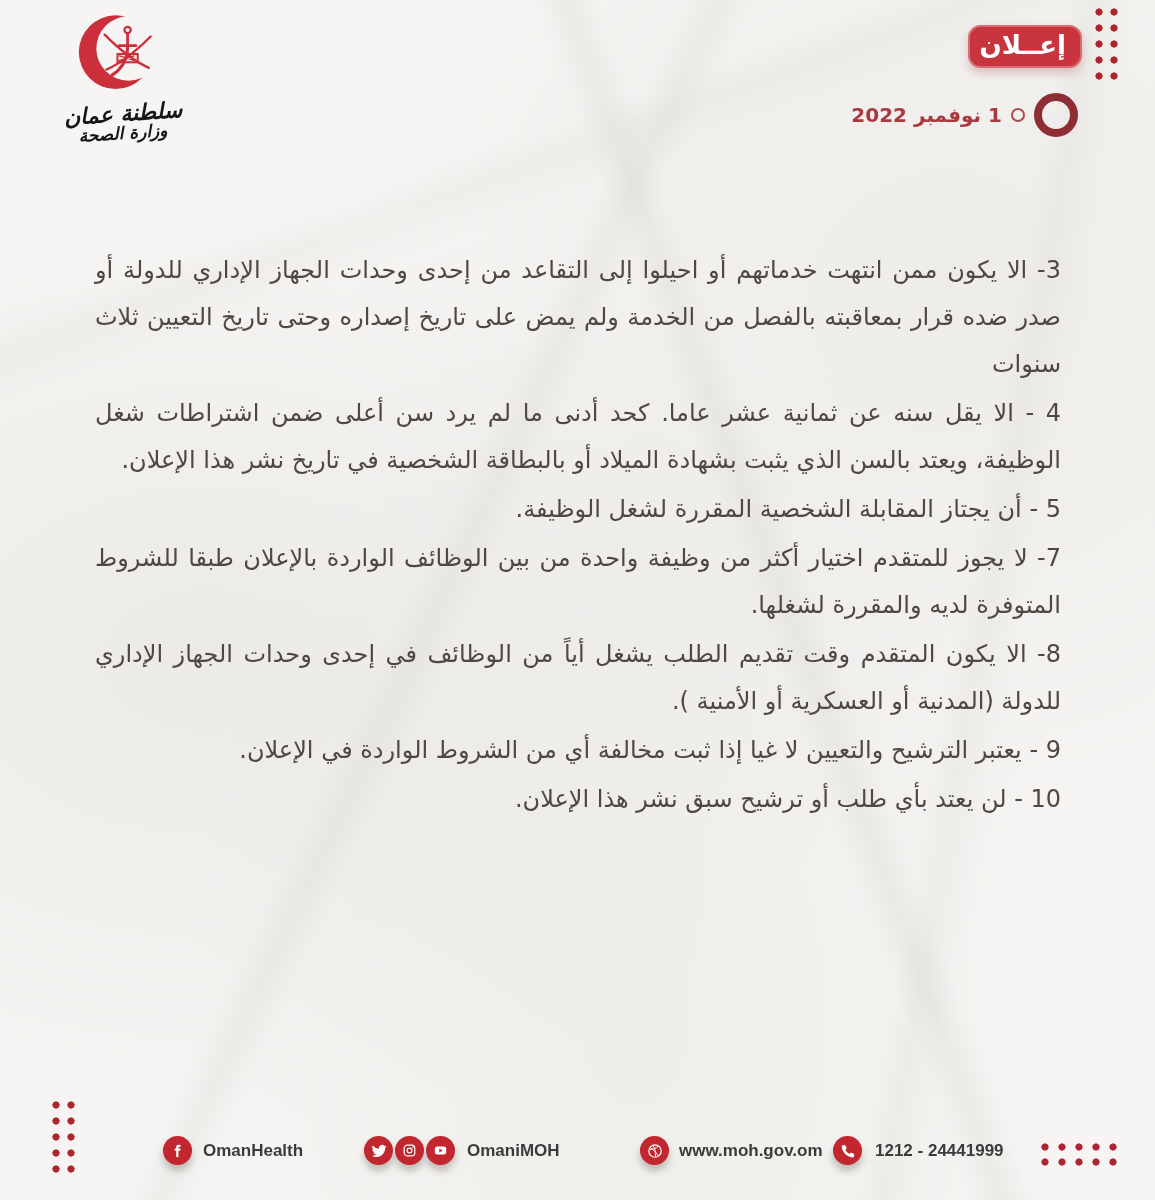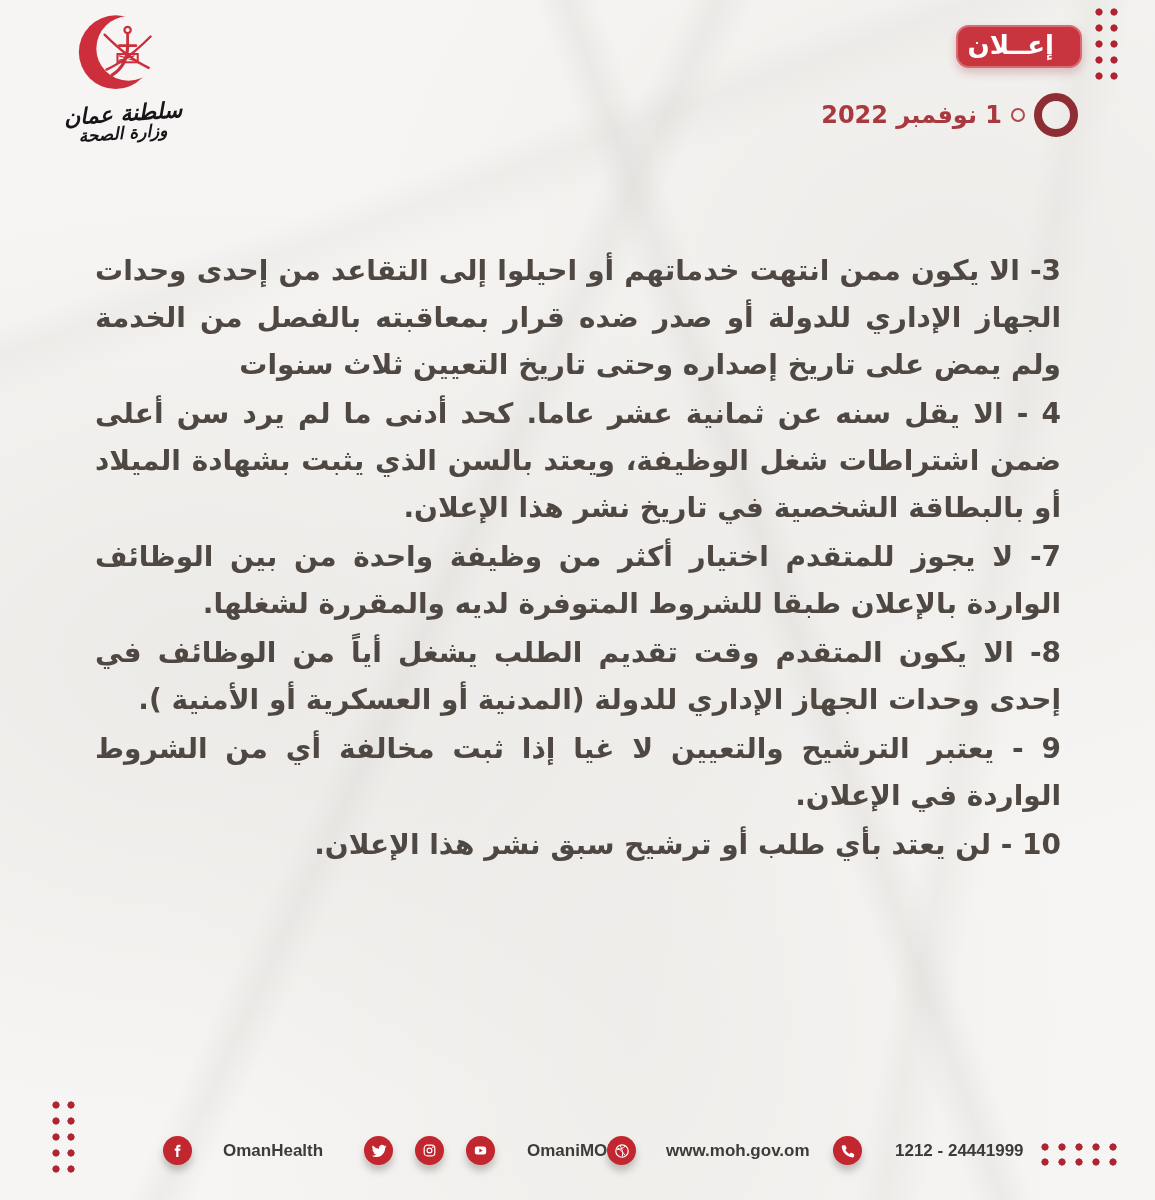--- a/index.html
+++ b/index.html
@@ -37,21 +37,21 @@
     font-size: 17px; color: #181518; line-height: 1.1;
     transform: rotate(-4deg);
   }
 
   .badge {
     position: absolute; right: 73px; top: 25px;
     min-width: 88px; height: 43px;
     background: #c8353e;
     border-radius: 13px;
     display: flex; align-items: center; justify-content: center;
-    padding: 2px 28px 6px 12px;
+    padding: 2px 16px 6px 12px;
     color: #ffffff; font-size: 26px; font-weight: bold;
     box-shadow: 0 5px 10px rgba(150,40,45,0.25), inset 0 0 0 2px rgba(255,255,255,0.28);
     direction: rtl;
   }
 
   .dots { position: absolute; }
   .dots-v {
     left: 1095px; top: 8px; width: 30px; height: 78px;
     background-image: radial-gradient(circle at 4px 4px, #ae2430 3.3px, rgba(174,36,48,0) 3.9px);
     background-size: 15px 16px;
@@ -66,66 +66,66 @@
     background-image: radial-gradient(circle at 4px 4px, #ae2430 3.3px, rgba(174,36,48,0) 3.9px);
     background-size: 17px 15px;
   }
 
   .date-row {
     position: absolute; right: 77px; top: 93px;
     display: flex; align-items: center; gap: 9px;
   }
   .date-text {
     direction: rtl;
-    color: #a8393f; font-size: 24px; font-weight: bold;
+    color: #a8393f; font-size: 20px; font-weight: bold;
     letter-spacing: 0.5px;
   }
   .circle-small {
     width: 14px; height: 14px; border-radius: 50%;
     border: 2.5px solid #b04a4e;
   }
   .circle-big {
     width: 44px; height: 44px; border-radius: 50%;
     border: 8px solid #8e2d34;
   }
 
   
   .announcement {
     position: absolute; left: 95px; top: 247px; width: 966px;
     direction: rtl;
     color: #4e4742;
-    font-size: 28px; font-weight: bold;
+    font-size: 24px; font-weight: normal;
     line-height: 47px;
   }
   .announcement p {
     text-align: justify;
     margin-bottom: 2px;
   }
 
   
   .footer-group {
     position: absolute; top: 1136px;
-    display: flex; align-items: center; gap: 20px;
+    display: flex; align-items: center;
   }
   .icon-circle {
     width: 29px; height: 29px; border-radius: 50%;
     background: #c2262f;
     display: flex; align-items: center; justify-content: center;
     box-shadow: 0 6px 7px rgba(130,125,122,0.45);
     flex: 0 0 auto;
   }
   .icon-circle + .icon-circle { margin-left: 2px; }
   .footer-label {
     font-family: "Liberation Sans", sans-serif;
     font-size: 17px; font-weight: bold; color: #3d3b3a;
     white-space: nowrap;
   }
   .g-fb     { left: 163px; }
   .g-social { left: 364px; }
-  .g-web    { left: 607px; }
+  .g-web    { left: 640px; }
   .g-phone  { left: 833px; }
   .g-fb .footer-label     { margin-left: 11px; }
   .g-social .footer-label { margin-left: 12px; }
   .g-web .footer-label    { margin-left: 10px; }
   .g-phone .footer-label  { margin-left: 13px; }
 </style>
 </head>
 <body>
 
 <div class="page">
@@ -155,20 +155,21 @@
 
   <div class="date-row">
     <span class="date-text">1 نوفمبر 2022</span>
     <span class="circle-small"></span>
     <span class="circle-big"></span>
   </div>
 
   <div class="announcement">
     <p>3- الا يكون ممن انتهت خدماتهم أو احيلوا إلى التقاعد من إحدى وحدات الجهاز الإداري للدولة أو صدر ضده قرار بمعاقبته بالفصل من الخدمة ولم يمض على تاريخ إصداره وحتى تاريخ التعيين ثلاث سنوات</p>
     <p>4 - الا يقل سنه عن ثمانية عشر عاما.  كحد أدنى ما لم يرد سن أعلى ضمن اشتراطات شغل الوظيفة، ويعتد بالسن الذي يثبت بشهادة الميلاد أو بالبطاقة الشخصية في تاريخ نشر هذا الإعلان.</p>
+    <p>5 - أن يجتاز المقابلة الشخصية المقررة لشغل الوظيفة.</p>
     <p>7- لا يجوز للمتقدم اختيار أكثر من وظيفة واحدة من بين الوظائف الواردة بالإعلان طبقا للشروط المتوفرة لديه والمقررة لشغلها.</p>
     <p>8-  الا يكون المتقدم وقت تقديم الطلب يشغل أياً من الوظائف في إحدى وحدات الجهاز الإداري للدولة (المدنية أو العسكرية أو الأمنية ).</p>
     <p>9 - يعتبر الترشيح والتعيين لا غيا إذا ثبت مخالفة أي من الشروط الواردة في الإعلان.</p>
     <p>10 - لن يعتد بأي طلب أو ترشيح سبق نشر هذا الإعلان.</p>
   </div>
 
   <div class="dots dots-bl"></div>
 
   <div class="footer-group g-fb">
     <span class="icon-circle">

